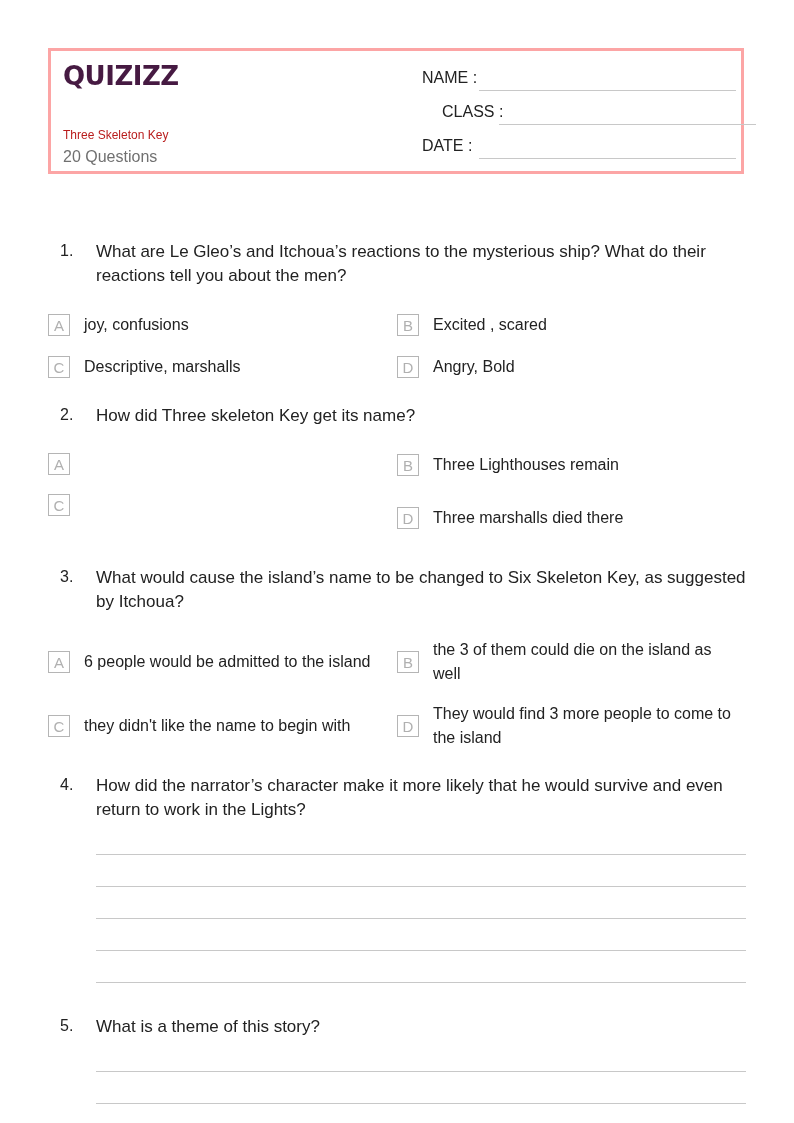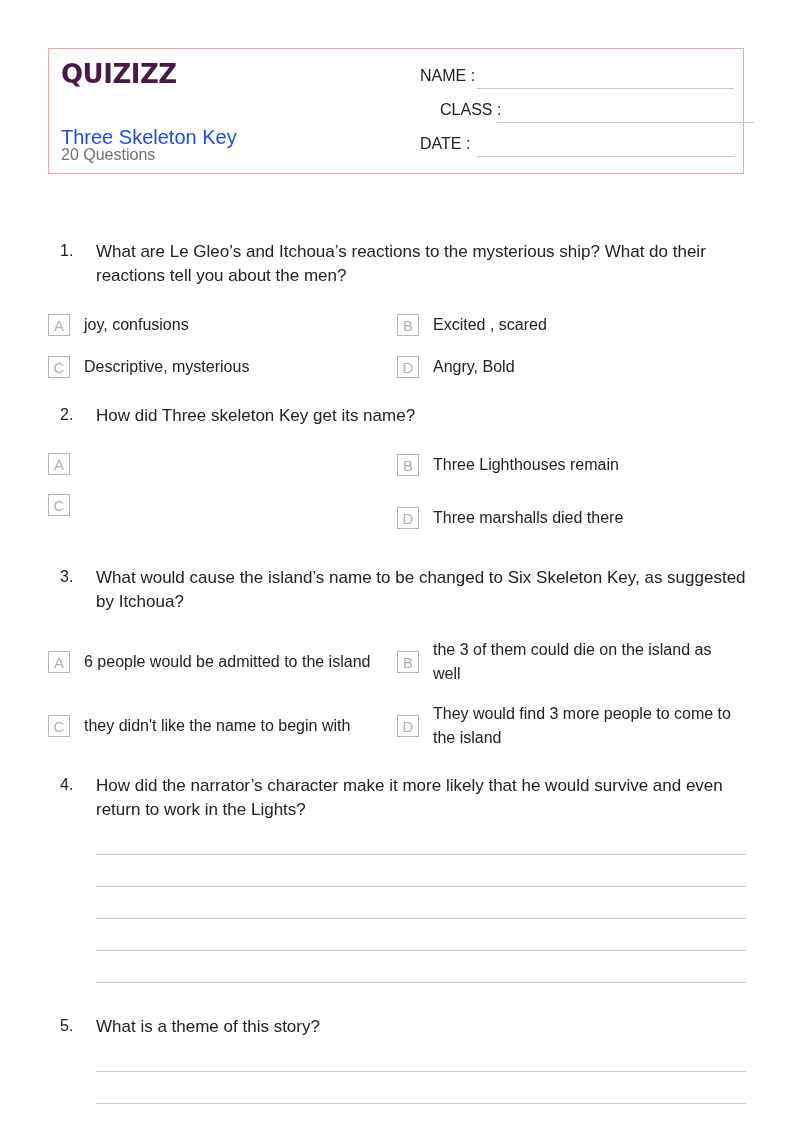--- a/index.html
+++ b/index.html
@@ -1,22 +1,22 @@
 <!DOCTYPE html>
 <html><head>
 <meta charset="utf-8">
 <style>
   html, body { margin: 0; padding: 0; background: #ffffff; }
   body { width: 794px; height: 1123px; position: relative; overflow: hidden;
          font-family: "Liberation Sans", "DejaVu Sans", sans-serif; color: #222; }
   .header { position: absolute; left: 48px; top: 48px; width: 696px; height: 126px;
-            border: 1px solid #fca5a5; box-sizing: border-box; }
+            border: 3px solid #fca5a5; box-sizing: border-box; }
   .logo { position: absolute; left: 12px; top: 10px; font-size: 26px; font-weight: bold;
           color: #461a42; letter-spacing: -0.5px; font-family: "DejaVu Sans", sans-serif; }
-  .title { position: absolute; left: 12px; top: 77px; font-size: 20px; color: #1d4ed8; }
+  .title { position: absolute; left: 12px; top: 77px; font-size: 12px; color: #b91c1c; }
   .subtitle { position: absolute; left: 12px; top: 97px; font-size: 16px; color: #707070; }
   .field { position: absolute; left: 371px; width: 314px; height: 24px; }
   .field .lbl { position: absolute; left: 0; top: 0; font-size: 16px; color: #222; }
   .field .line { position: absolute; left: 57px; right: 0; bottom: 2px; border-bottom: 1px solid #c8c8c8; }
   .qnum { position: absolute; left: 60px; font-size: 16px; color: #222; }
   .qtext { position: absolute; left: 96px; width: 650px; font-size: 17px; line-height: 24px; color: #222; }
   .opt { position: absolute; display: flex; align-items: center; }
   .box { width: 22px; height: 22px; border: 1px solid #b5b5b5; box-sizing: border-box;
          color: #b0b0b0; font-size: 15px; display: flex; align-items: center; justify-content: center; flex: none; }
   .otext { margin-left: 14px; font-size: 16px; line-height: 24px; color: #222; width: 300px; }
@@ -51,21 +51,21 @@
   <div class="opt" style="left:48px; top:313px;">
     <span class="box">A</span>
     <span class="otext">joy, confusions</span>
   </div>
   <div class="opt" style="left:397px; top:313px;">
     <span class="box">B</span>
     <span class="otext">Excited , scared</span>
   </div>
   <div class="opt" style="left:48px; top:355px;">
     <span class="box">C</span>
-    <span class="otext">Descriptive, mysterious</span>
+    <span class="otext">Descriptive, marshalls</span>
   </div>
   <div class="opt" style="left:397px; top:355px;">
     <span class="box">D</span>
     <span class="otext">Angry, Bold</span>
   </div>
 </div>
 
 <div>
   <span class="qnum" style="top:406px;">2.</span>
   <div class="qtext" style="top:404px;">How did Three skeleton Key get its name?</div>

